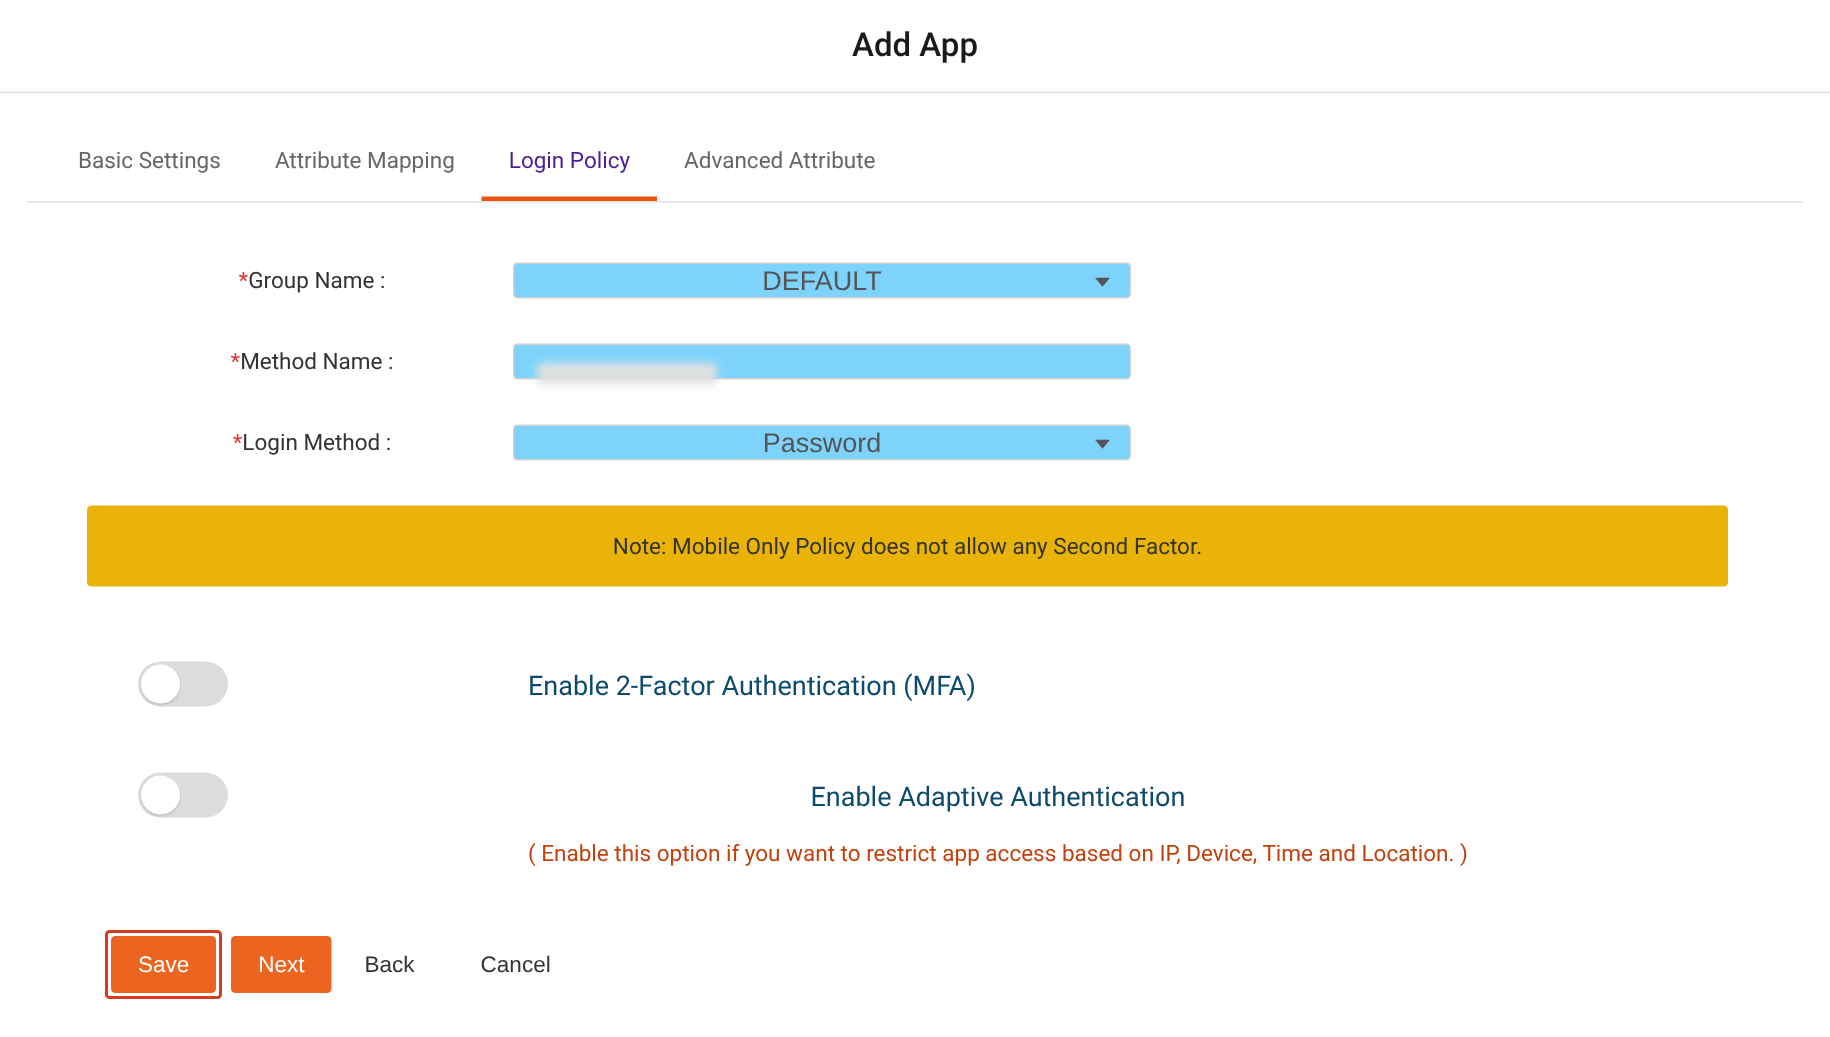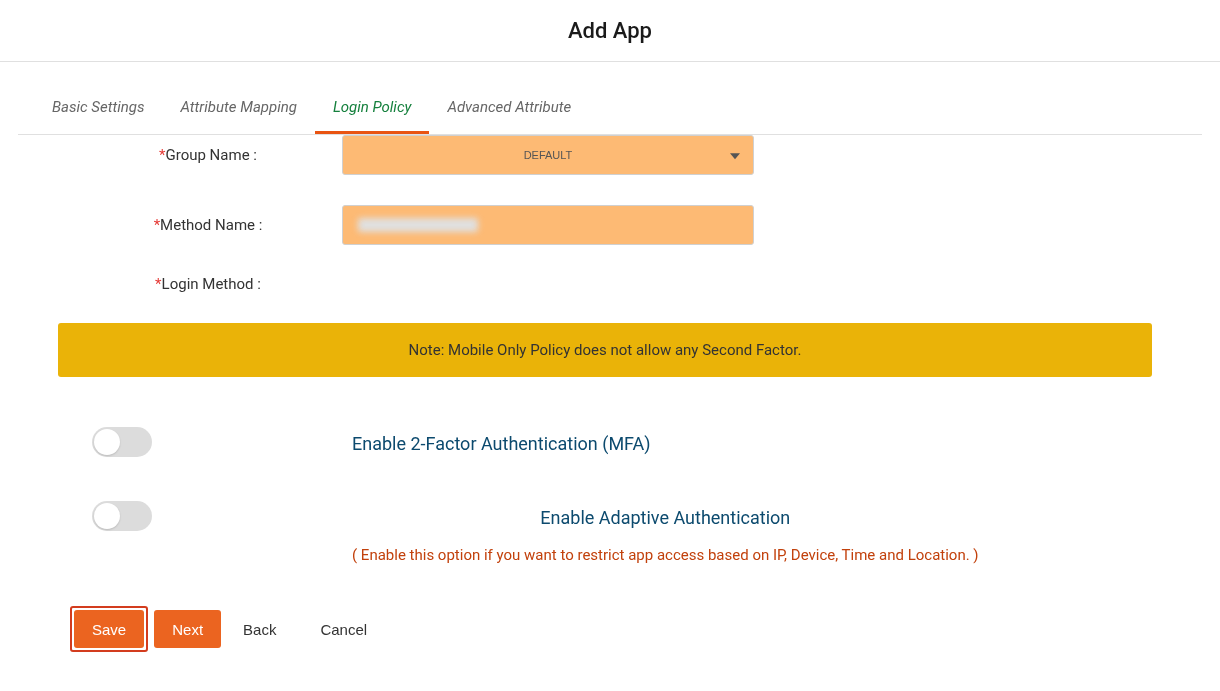--- a/index.html
+++ b/index.html
@@ -18,60 +18,60 @@
       font-weight: 500;
       color: #1a1a1a;
     }
     .content {
       padding: 0 18px;
     }
     .tabs {
       display: flex;
       border-bottom: 1px solid #e0e0e0;
       margin-top: 18px;
+      margin-bottom: 40px;
       gap: 0;
       padding-left: 16px;
-      font-style: italic;
     }
     .tab {
       padding: 18px 18px 15px 18px;
       font-size: 15px;
       color: #666666;
       cursor: pointer;
       border-bottom: 3px solid transparent;
     }
     .tab.active {
-      color: #15803d;
+      color: #4c1d95;
       border-bottom: 3px solid #e95412;
     }
     .form-area {
       padding-left: 56px;
       padding-right: 50px;
     }
     .form-row {
       display: flex;
       align-items: center;
       margin-bottom: 30px;
     }
     .form-label {
       width: 268px;
       font-size: 15px;
       color: #333333;
       flex-shrink: 0;
     }
     .req { color: #e53935; }
     .form-control {
       width: 412px;
-      height: 40px;
+      height: 24px;
       border: 1px solid #d0d0d0;
       border-radius: 3px;
       padding: 0 18px;
-      font-size: 11px;
+      font-size: 18px;
       color: #555555;
-      background: #fdba74;
+      background: #7dd3fc;
       appearance: none;
       -webkit-appearance: none;
     }
     .select-wrap {
       position: relative;
       width: 412px;
     }
     .select-wrap::after {
       content: "";
       position: absolute;
@@ -207,20 +207,25 @@
       <div style="position:relative;width:412px;">
         <input type="text" class="form-control" value="" style="">
         <span class="redacted" style="position:absolute;left:16px;top:13px;"></span>
       </div>
     </div>
 
     <div class="form-row">
       <label class="form-label">
         <span class="req">*</span><span>Login Method :</span>
       </label>
+      <div class="select-wrap">
+        <select class="form-control">
+          <option>Password</option>
+        </select>
+      </div>
     </div>
 
     <div class="note-box">Note: Mobile Only Policy does not allow any Second Factor.</div>
 
     <div class="toggle-row">
       <div class="toggle-col">
         <div class="toggle">
           <div class="toggle-knob"></div>
         </div>
       </div>

